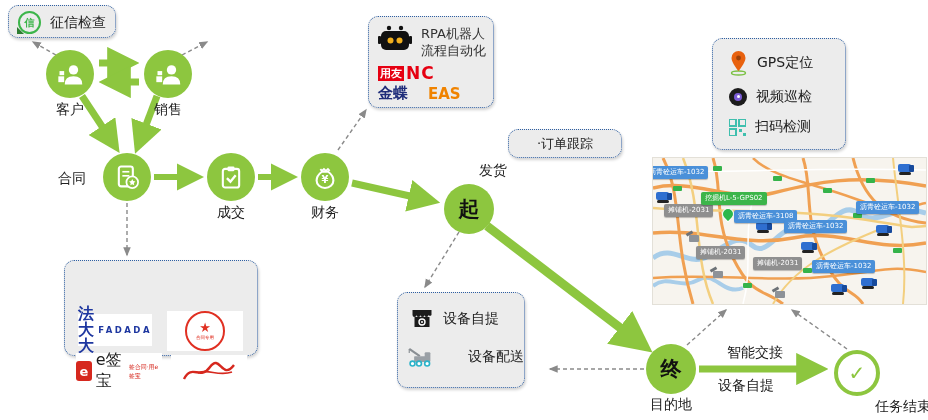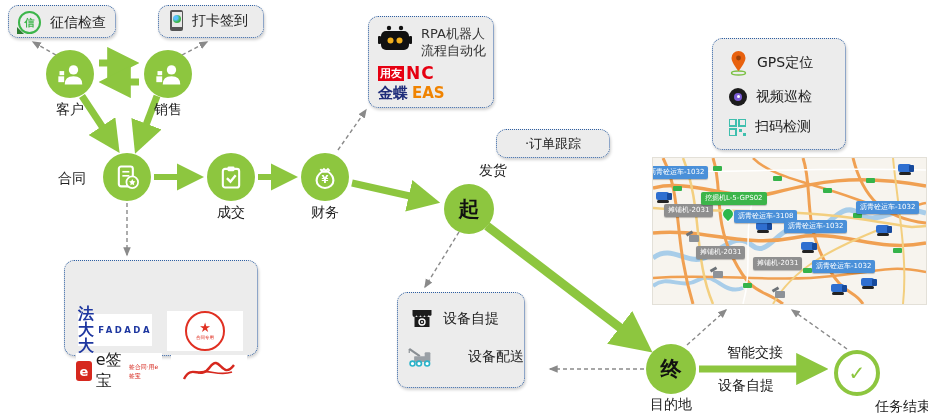--- a/index.html
+++ b/index.html
@@ -39,21 +39,21 @@
   .seal .star{font-size:13px;line-height:12px;}
   .seal .stext{font-size:5px;line-height:6px;transform:scale(.9);}
   .esign-row{display:flex;align-items:center;gap:4px;}
   .esign-ic{width:20px;height:20px;background:#d6281e;border-radius:3px;color:#fff;font-weight:bold;
             font-size:13px;display:flex;align-items:center;justify-content:center;}
   .esign-name{font-size:16px;font-weight:normal;color:#1c1c1c;}
   .esign-sub{font-size:6px;color:#d6281e;margin-top:1px;}
   .yy{display:flex;align-items:center;gap:2px;}
   .yy i{font-style:normal;background:#e60012;color:#fff;font-size:11px;font-weight:bold;padding:1px 2px;line-height:13px;}
   .yy b{color:#e60012;font-size:17px;font-weight:bold;letter-spacing:1px;line-height:17px;}
-  .kd{display:flex;align-items:flex-start;gap:4px;}
+  .kd{display:flex;align-items:center;gap:20px;}
   .kd i{font-style:normal;color:#1f2d7a;font-size:15px;font-weight:bold;}
   .kd b{color:#f08300;font-size:15px;font-weight:bold;}
   .rpa-title{font-size:13px;color:#333;line-height:17px;white-space:nowrap;}
   
   .cam-ic{width:18px;height:18px;border-radius:50%;background:#1c1c1c;position:relative;}
   .cam-ic::before{content:"";position:absolute;left:5px;top:5px;width:8px;height:8px;border-radius:50%;background:#7b5cd6;}
   .cam-ic::after{content:"";position:absolute;left:8px;top:7px;width:3px;height:3px;border-radius:50%;background:#fff;}
   
   #map{position:absolute;left:652px;top:157px;width:273px;height:146px;z-index:2;background:#f7f4ee;
        border:1px solid #e3e0d8;overflow:hidden;}
@@ -105,26 +105,20 @@
     <line x1="687" y1="345" x2="726" y2="310" stroke="#8a8a8a" stroke-width="1.4" stroke-dasharray="4,3" marker-end="url(#agr)"></line>
     <line x1="847" y1="349" x2="792" y2="310" stroke="#8a8a8a" stroke-width="1.4" stroke-dasharray="4,3" marker-end="url(#agr)"></line>
   </svg>
 
   <div class="dbox" style="left:8px;top:5px;width:106px;height:31px;">
     <div class="row" style="padding:5px 0 0 9px;">
       <span class="credit-ic">信</span>
       <span class="rowlbl" style="font-size:14px;">征信检查</span>
     </div>
   </div>
-  <div class="dbox" style="left:158px;top:5px;width:104px;height:31px;">
-    <div class="row" style="padding:4px 0 0 11px;">
-      <span class="phone-ic"></span>
-      <span class="rowlbl" style="font-size:14px;">打卡签到</span>
-    </div>
-  </div>
 
   <div class="node" style="left:46px;top:50px;width:48px;height:48px;">
     <svg width="28" height="28" viewBox="0 0 24 24">
       <rect x="2" y="14" width="5" height="5" fill="#fff"></rect>
         <rect x="3" y="9.5" width="4" height="3.5" fill="#fff"></rect>
       <circle cx="15" cy="8.5" r="4" fill="#fff"></circle>
       <path d="M7.5,21 q0-7 7.5-7 q7.5,0 7.5,7 z" fill="#fff"></path>
     </svg>
   </div>
   <div class="nlabel" style="left:46px;top:101px;width:48px;">客户</div>
@@ -166,21 +160,21 @@
       <text x="12" y="17.3" font-size="8.5" font-weight="bold" fill="#fff" text-anchor="middle">¥</text>
     </svg>
   </div>
   <div class="nlabel" style="left:301px;top:204px;width:48px;">财务</div>
 
   <div class="node big-text" style="left:444px;top:184px;width:50px;height:50px;">
     <span>起</span>
   </div>
   <div class="flabel" style="left:479px;top:162px;">发货</div>
 
-  <div class="dbox" style="left:496px;top:129px;width:112px;height:27px;display:flex;align-items:center;justify-content:center;">
+  <div class="dbox" style="left:508px;top:129px;width:112px;height:27px;display:flex;align-items:center;justify-content:center;">
     <span class="rowlbl">·订单跟踪</span>
   </div>
 
   <div class="dbox" style="left:368px;top:16px;width:124px;height:90px;">
     <div class="row" style="padding:8px 0 0 9px;align-items:flex-start;">
       <svg width="34" height="28" viewBox="0 0 34 28">
         <circle cx="11" cy="3" r="2.2" fill="#111"></circle>
           <circle cx="23" cy="3" r="2.2" fill="#111"></circle>
         <rect x="3" y="6" width="28" height="19" rx="5" fill="#111"></rect>
         <rect x="0" y="11" width="3" height="8" rx="1" fill="#111"></rect>

